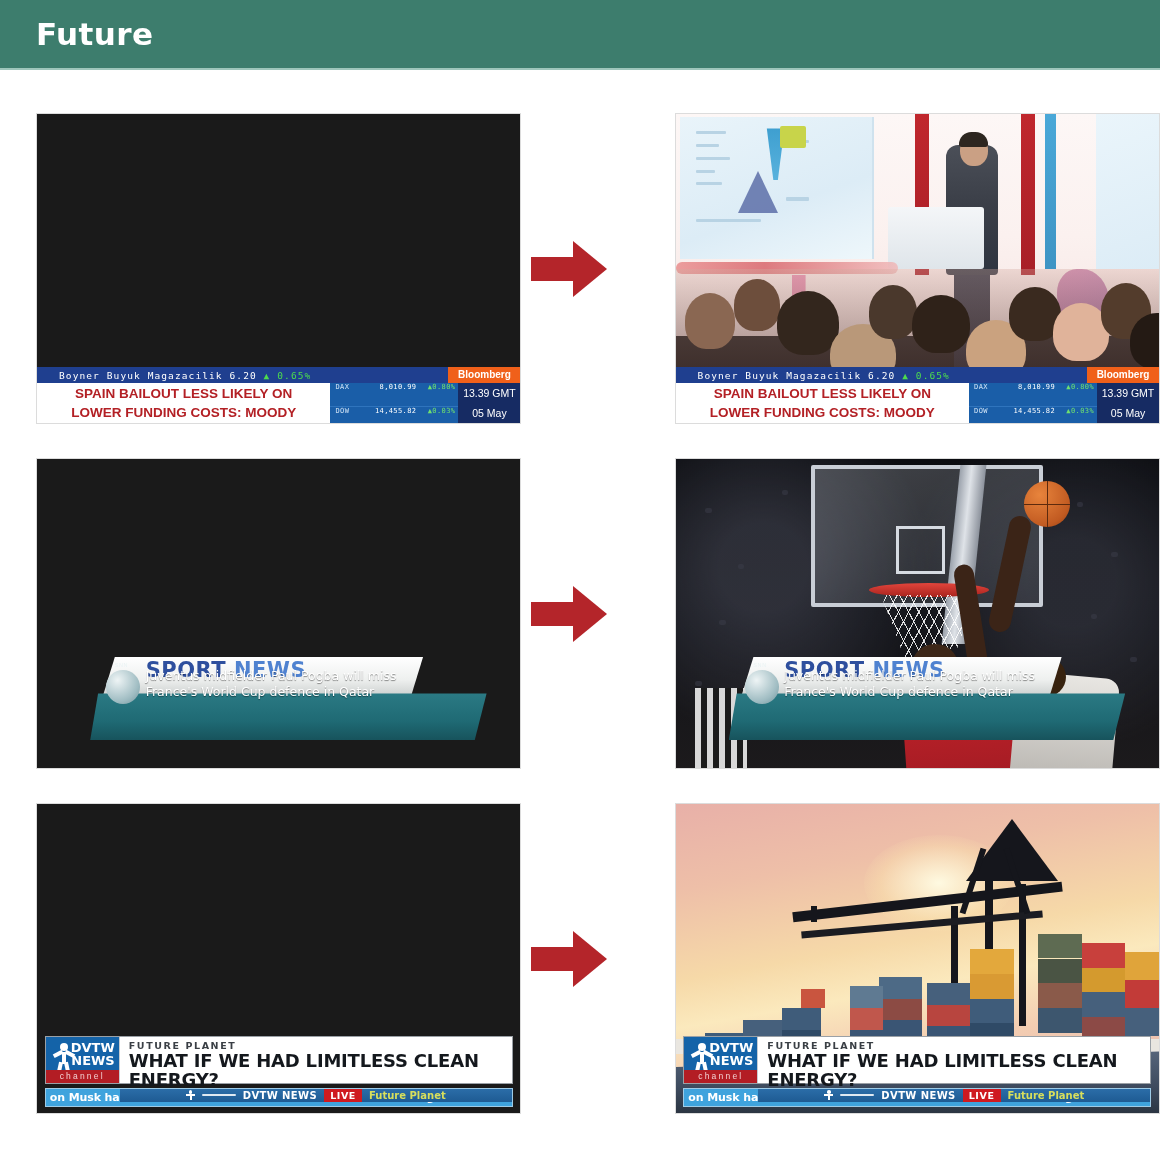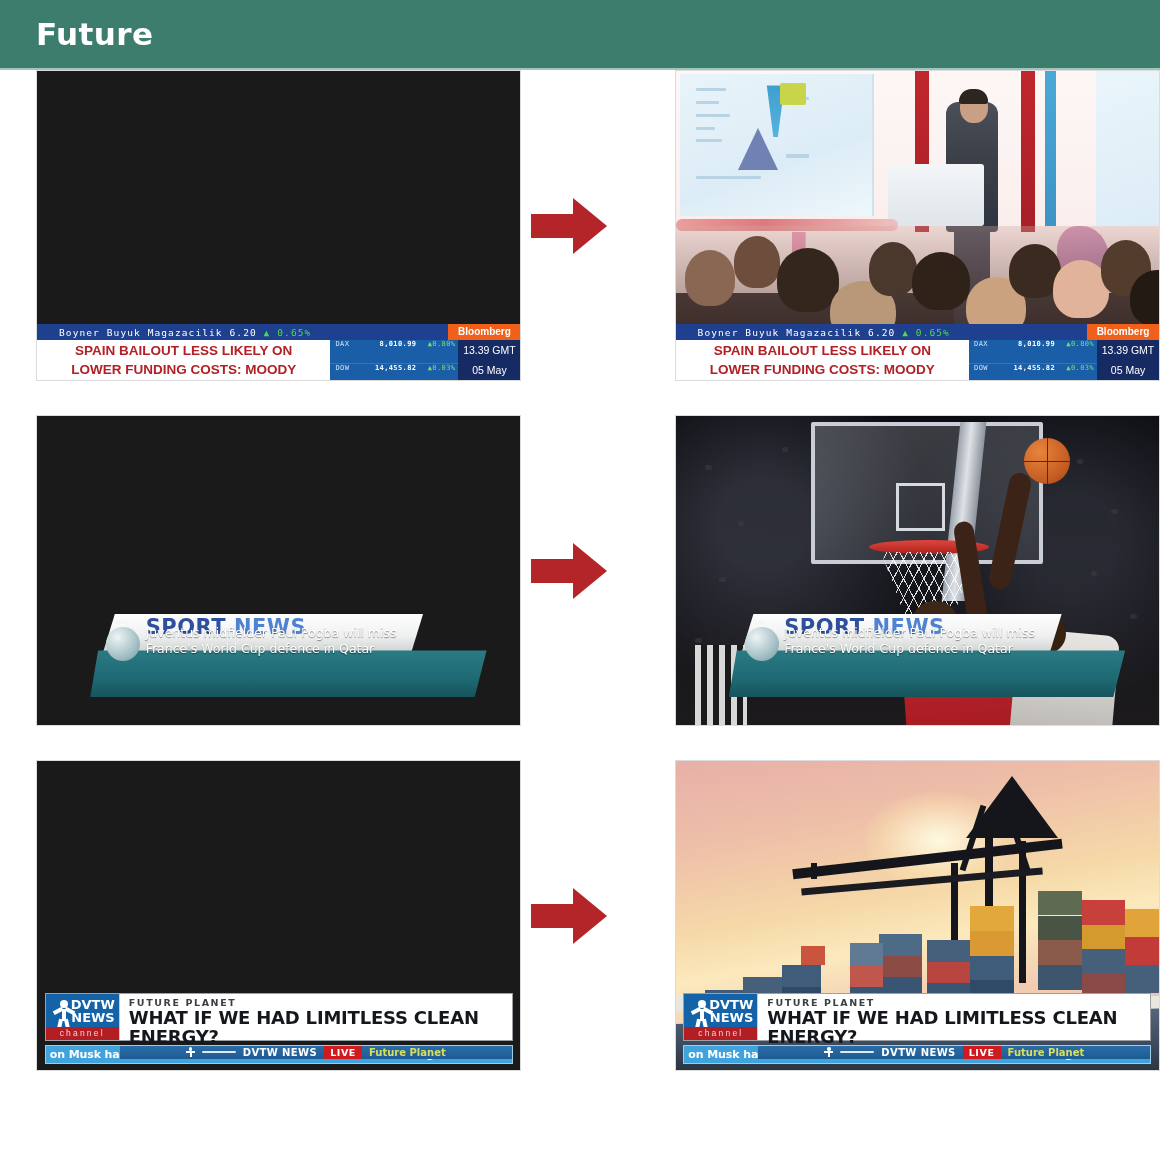--- a/index.html
+++ b/index.html
@@ -20,21 +20,21 @@
   }
   .app-title {
     color: #ffffff;
     font-size: 31px;
     font-weight: bold;
     letter-spacing: 0.4px;
     font-family: "DejaVu Sans", sans-serif;
   }
 
   
-  .rows { position: relative; width: 1160px; }
+  .rows { position: relative; width: 1160px; margin-top: 43px; }
   .row {
     position: relative;
     display: flex;
     align-items: flex-start;
     height: 345px;
   }
   .panel {
     position: relative;
     width: 495px; height: 311px;
     overflow: hidden;
@@ -185,21 +185,21 @@
     font-weight: bold; font-size: 13.5px; line-height: 19px;
     text-align: center; padding-top: 1px;
   }
   .bbg-idx { width: 128px; background: #1a5ea8; }
   .bbg-idx .r {
     display: flex; align-items: flex-start; height: 24px;
     border-bottom: 1px solid #2f74bd;
     font-size: 7px; color: #cfe2f5; letter-spacing: .4px;
   }
   .bbg-idx .r .nm { width: 30px; padding-left: 5px; }
-  .bbg-idx .r .vl { flex: 1; text-align: right; color: #ffffff; font-weight: bold; }
+  .bbg-idx .r .vl { flex: 1; text-align: right; color: #ffffff; }
   .bbg-idx .r .ch { width: 42px; text-align: right; padding-right: 3px; color: #6fe06f; }
   .bbg-time { width: 62px; background: #162b63; color: #ffffff;
     font-family: "Liberation Sans", sans-serif; }
   .bbg-time div {
     height: 20px; line-height: 20px; text-align: center; font-size: 10.5px;
   }
 
   
   .bb-photo { position: absolute; inset: 0; background: #060606; }
   .bb-crowd {

